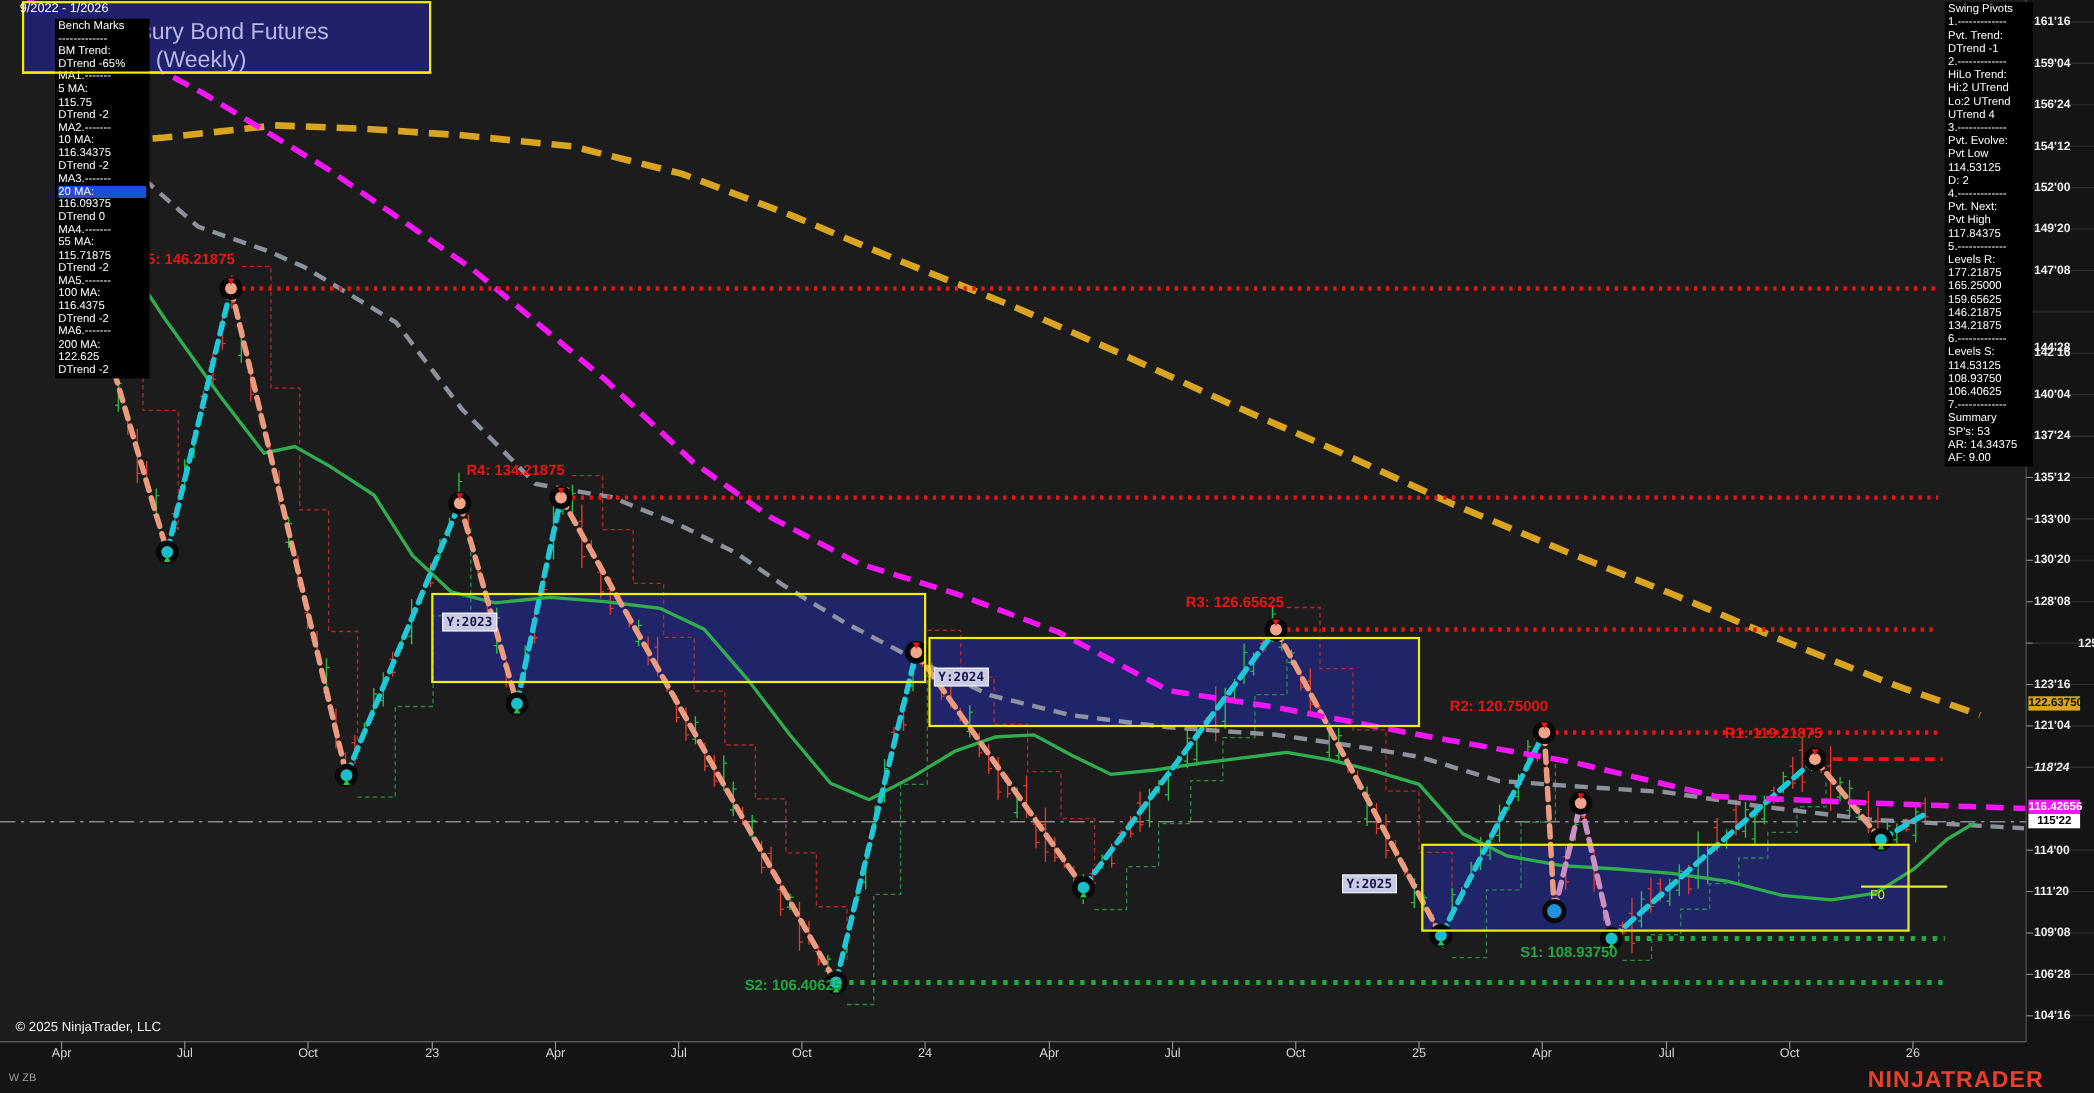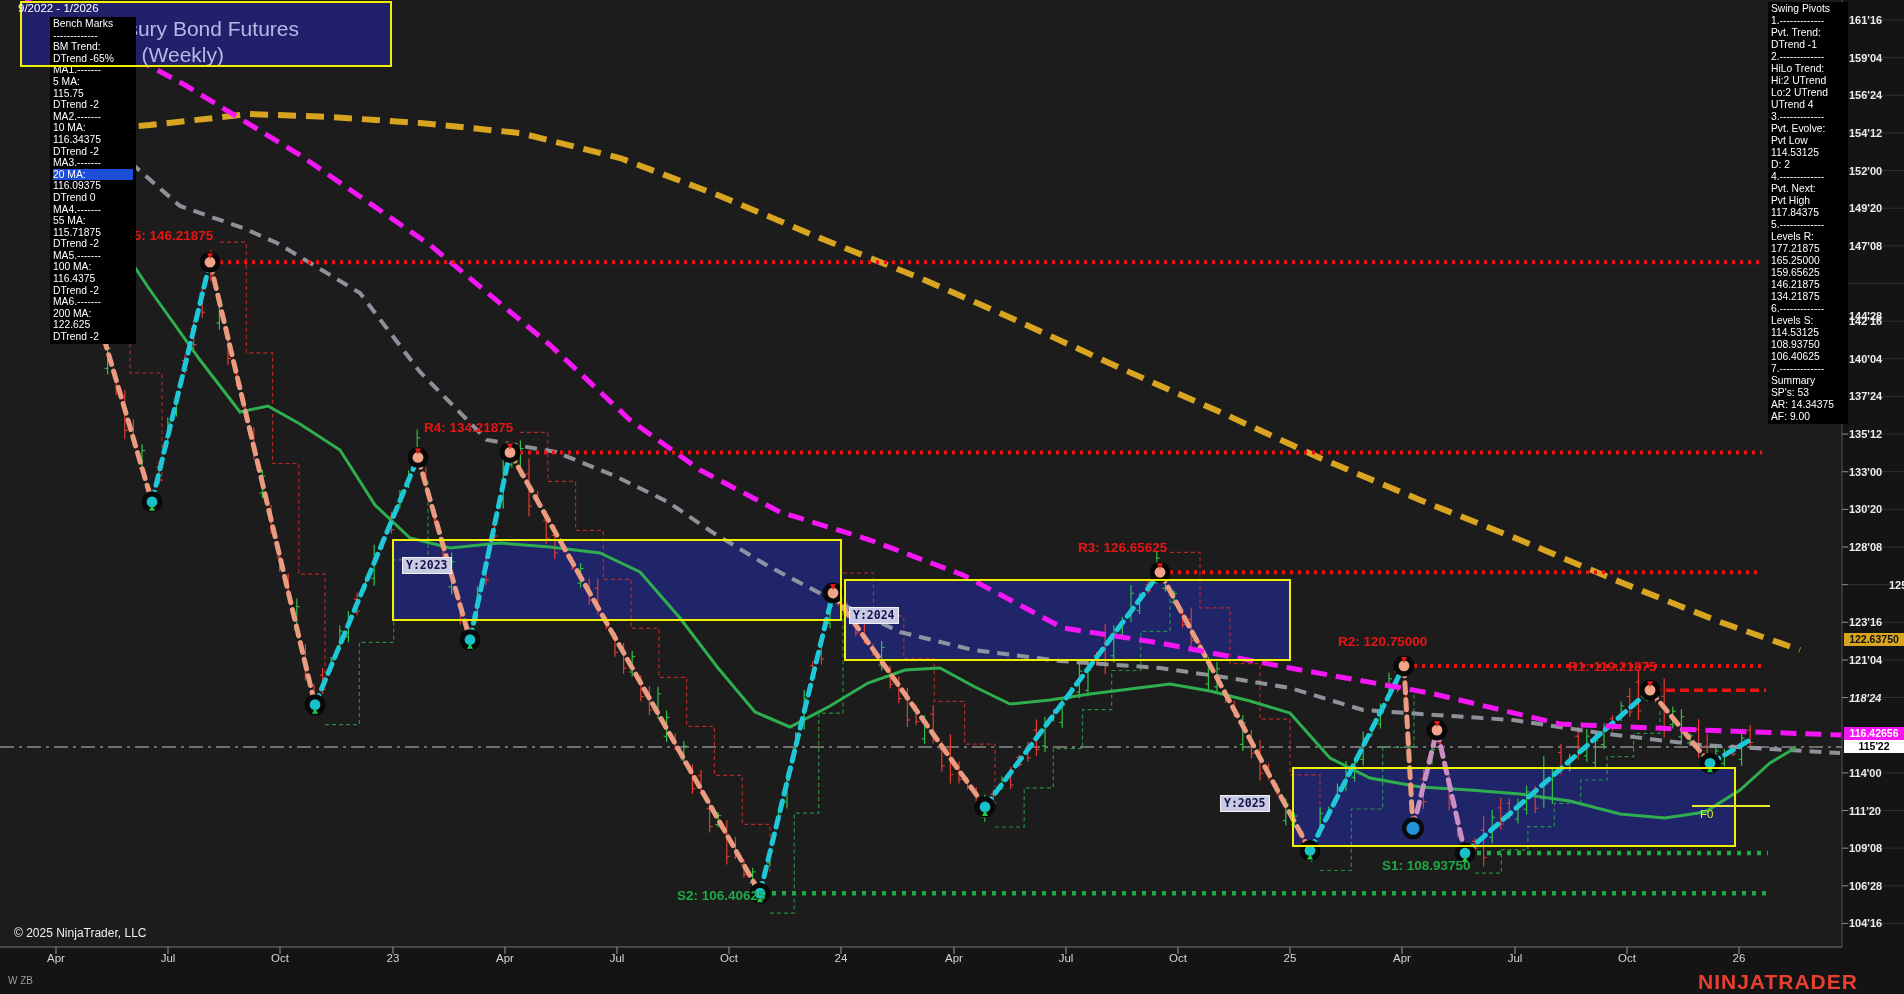--- a/index.html
+++ b/index.html
@@ -11,21 +11,21 @@
   #pivots-panel{left:1768px;top:2px;width:74px;font:10.3px/12px "Liberation Sans",sans-serif;}
   .prow{white-space:nowrap;}
   .prow.hl{background:#1d4ed8;}
   #title-box{position:absolute;left:20px;top:1px;width:368px;height:62px;background:#21216b;
              border:2px solid #f0f000;z-index:8;}
   .title-line1{position:absolute;left:63px;top:14px;font-size:21px;color:#b9b6e8;white-space:nowrap;}
   .title-line2{position:absolute;left:60px;top:40px;font-size:21px;color:#b9b6e8;white-space:nowrap;}
   #title-underline{position:absolute;left:20px;top:65px;width:372px;height:2px;background:#f0f000;z-index:30;}
   #date-range{position:absolute;left:18px;top:2px;font-size:11.5px;color:#ffffff;z-index:31;white-space:nowrap;}
   .price-label{position:absolute;left:1849px;width:64px;font-size:11px;font-weight:bold;color:#ececec;z-index:5;}
-  .axis-tag{position:absolute;left:1844px;width:60px;height:13px;font-size:10.5px;line-height:13px;
+  .axis-tag{position:absolute;left:1844px;width:47px;height:13px;font-size:10.5px;line-height:13px;
             font-weight:bold;text-align:center;z-index:11;}
   .time-label{position:absolute;width:44px;text-align:center;top:952px;font-size:11.5px;color:#d6d6d6;z-index:5;}
   .level-label{position:absolute;font-size:13.5px;font-weight:bold;white-space:nowrap;z-index:9;}
   .level-label.res{color:#e81515;}
   .level-label.sup{color:#21a844;}
   .level-label.f0{color:#e8e832;font-size:11.5px;font-weight:normal;}
   .year-chip{position:absolute;background:#c9cbe4;border:1px solid #f0f0f5;color:#14144a;
              font:bold 11.5px/13px "DejaVu Sans Mono",monospace;padding:1px 3px;z-index:12;}
   #copyright{position:absolute;left:14px;top:926px;font-size:12px;color:#f0f0f0;z-index:6;}
   #instrument{position:absolute;left:8px;top:975px;font-size:10px;color:#9a9a9a;z-index:6;}
@@ -922,21 +922,21 @@
       <div class="time-label" style="left: 1268px;">25</div>
       <div class="time-label" style="left: 1380px;">Apr</div>
       <div class="time-label" style="left: 1493px;">Jul</div>
       <div class="time-label" style="left: 1605px;">Oct</div>
       <div class="time-label" style="left: 1717px;">26</div>
     </div>
   <div id="level-labels">
       <div class="level-label res" style="left: 124px; top: 228px;">R5: 146.21875</div>
       <div class="level-label res" style="left: 424px; top: 420px;">R4: 134.21875</div>
       <div class="level-label res" style="left: 1078px; top: 540px;">R3: 126.65625</div>
-      <div class="level-label res" style="left: 1318px; top: 634px; margin-left: 20px;">R2: 120.75000</div>
+      <div class="level-label res" style="left: 1318px; top: 634px;">R2: 120.75000</div>
       <div class="level-label res" style="left: 1568px; top: 659px;">R1: 119.21875</div>
       <div class="level-label sup" style="left: 1382px; top: 858px;">S1: 108.93750</div>
       <div class="level-label sup" style="left: 677px; top: 888px;">S2: 106.40625</div>
       <div class="level-label f0" style="left: 1700px; top: 808px;">F0</div>
     </div>
   <div id="chips">
       <div class="year-chip" style="left: 402px; top: 557px;">Y:2023</div>
       <div class="year-chip" style="left: 849px; top: 607px;">Y:2024</div>
       <div class="year-chip" style="left: 1220px; top: 795px;">Y:2025</div>
     </div>

